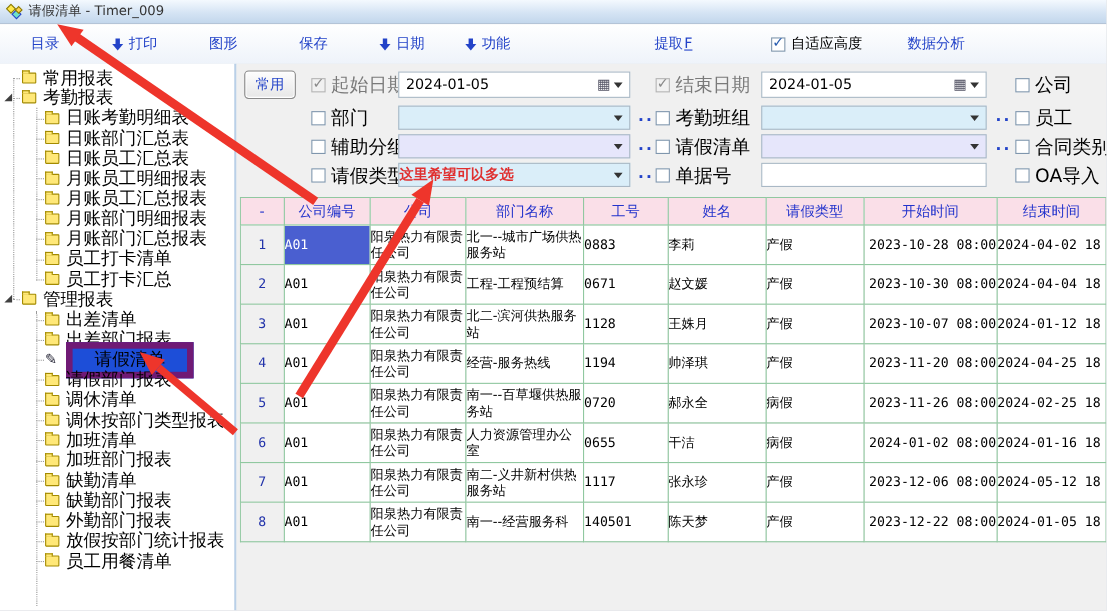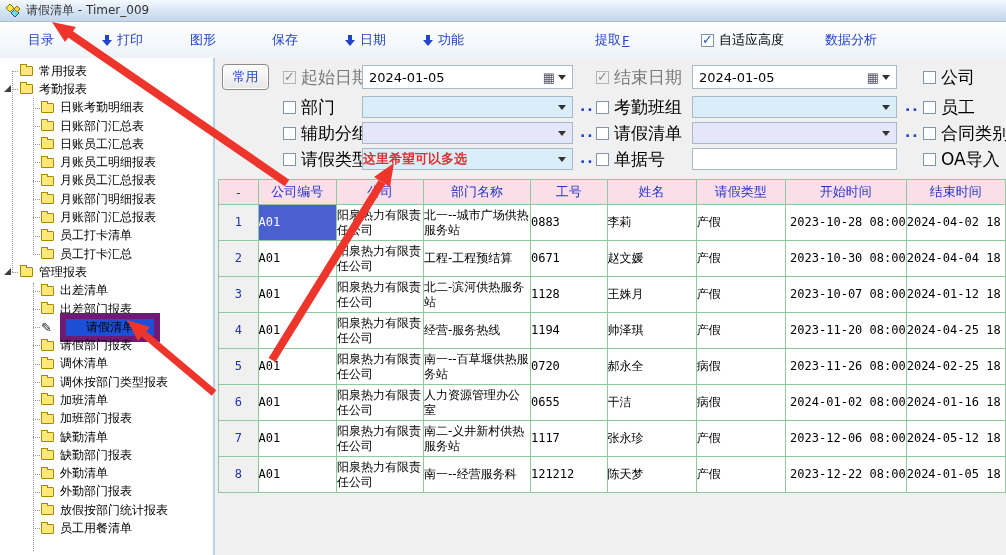--- a/index.html
+++ b/index.html
@@ -34,21 +34,21 @@
   .ti.l1{padding-left:41px}
   .ti.l0::before{content:"";position:absolute;left:12px;width:6px;top:9px;border-top:1px dotted #9a9a9a}
   .ti.l1::before{content:"";position:absolute;left:33px;width:7px;top:9px;border-top:1px dotted #9a9a9a}
   .exp{position:absolute;left:4px;top:5px;width:0;height:0;
        border-bottom:7px solid #404040;border-left:7px solid transparent}
   .fold{width:13px;height:10px;background:#ffe878;border:1px solid #a38a00;position:relative;
         margin-right:6px;flex:none;border-radius:1px;box-sizing:border-box}
   .fold::before{content:"";position:absolute;left:-1px;top:-3px;width:5px;height:2px;background:#ffe878;
         border:1px solid #a38a00;border-bottom:none}
   .editicon{width:15px;margin-right:4px;font-size:13px;color:#223;flex:none}
-  .ti .lbl{font-size:12px;color:#000}
+  .ti .lbl{font-size:16px;color:#000}
   .ti.sel .lbl{border:6px solid #701a75;background:#1d4ed8;padding:0 20px}
   .guide{position:absolute;border-left:1px dotted #9a9a9a;width:0}
   
   .content{position:absolute;left:215px;top:58px;width:791px;height:497px;background:#f0f0f0;overflow:hidden}
   .btn-common{position:absolute;left:7px;top:6px;width:47px;height:26px;box-sizing:border-box;
     border:1px solid #8a8a8a;border-radius:4px;background:linear-gradient(#fdfdfd,#e7e7e7);
     color:#2343c8;font-size:13px;display:flex;align-items:center;justify-content:center;
     box-shadow:inset 0 0 0 1px #fff}
   .fl{position:absolute;height:18px;display:flex;align-items:center;gap:5px;font-size:17px;color:#000;white-space:nowrap}
   .fl.dim{color:#7a7a7a}
@@ -206,24 +206,20 @@
         <span class="fold"></span>
         <span class="lbl">加班部门报表</span>
       </div>
       <div class="ti l1">
         <span class="fold"></span>
         <span class="lbl">缺勤清单</span>
       </div>
       <div class="ti l1">
         <span class="fold"></span>
         <span class="lbl">缺勤部门报表</span>
-      </div>
-      <div class="ti l1">
-        <span class="fold"></span>
-        <span class="lbl">外勤清单</span>
       </div>
       <div class="ti l1">
         <span class="fold"></span>
         <span class="lbl">外勤部门报表</span>
       </div>
       <div class="ti l1">
         <span class="fold"></span>
         <span class="lbl">放假按部门统计报表</span>
       </div>
       <div class="ti l1">
@@ -432,21 +428,21 @@
               <td class="pl">张永珍</td>
               <td class="pl">产假</td>
               <td class="mono ctr">2023-12-06 08:00</td>
               <td class="mono pl">2024-05-12 18</td>
             </tr>
             <tr class="">
               <td class="num">8</td>
               <td class="mono pl">A01</td>
               <td class="pl">阳泉热力有限责任公司</td>
               <td class="pl">南一--经营服务科</td>
-              <td class="mono pl">121212</td>
+              <td class="mono pl">140501</td>
               <td class="pl">陈天梦</td>
               <td class="pl">产假</td>
               <td class="mono ctr">2023-12-22 08:00</td>
               <td class="mono pl">2024-01-05 18</td>
             </tr>
           </tbody>
         </table>
       </div>
   </div>
 

